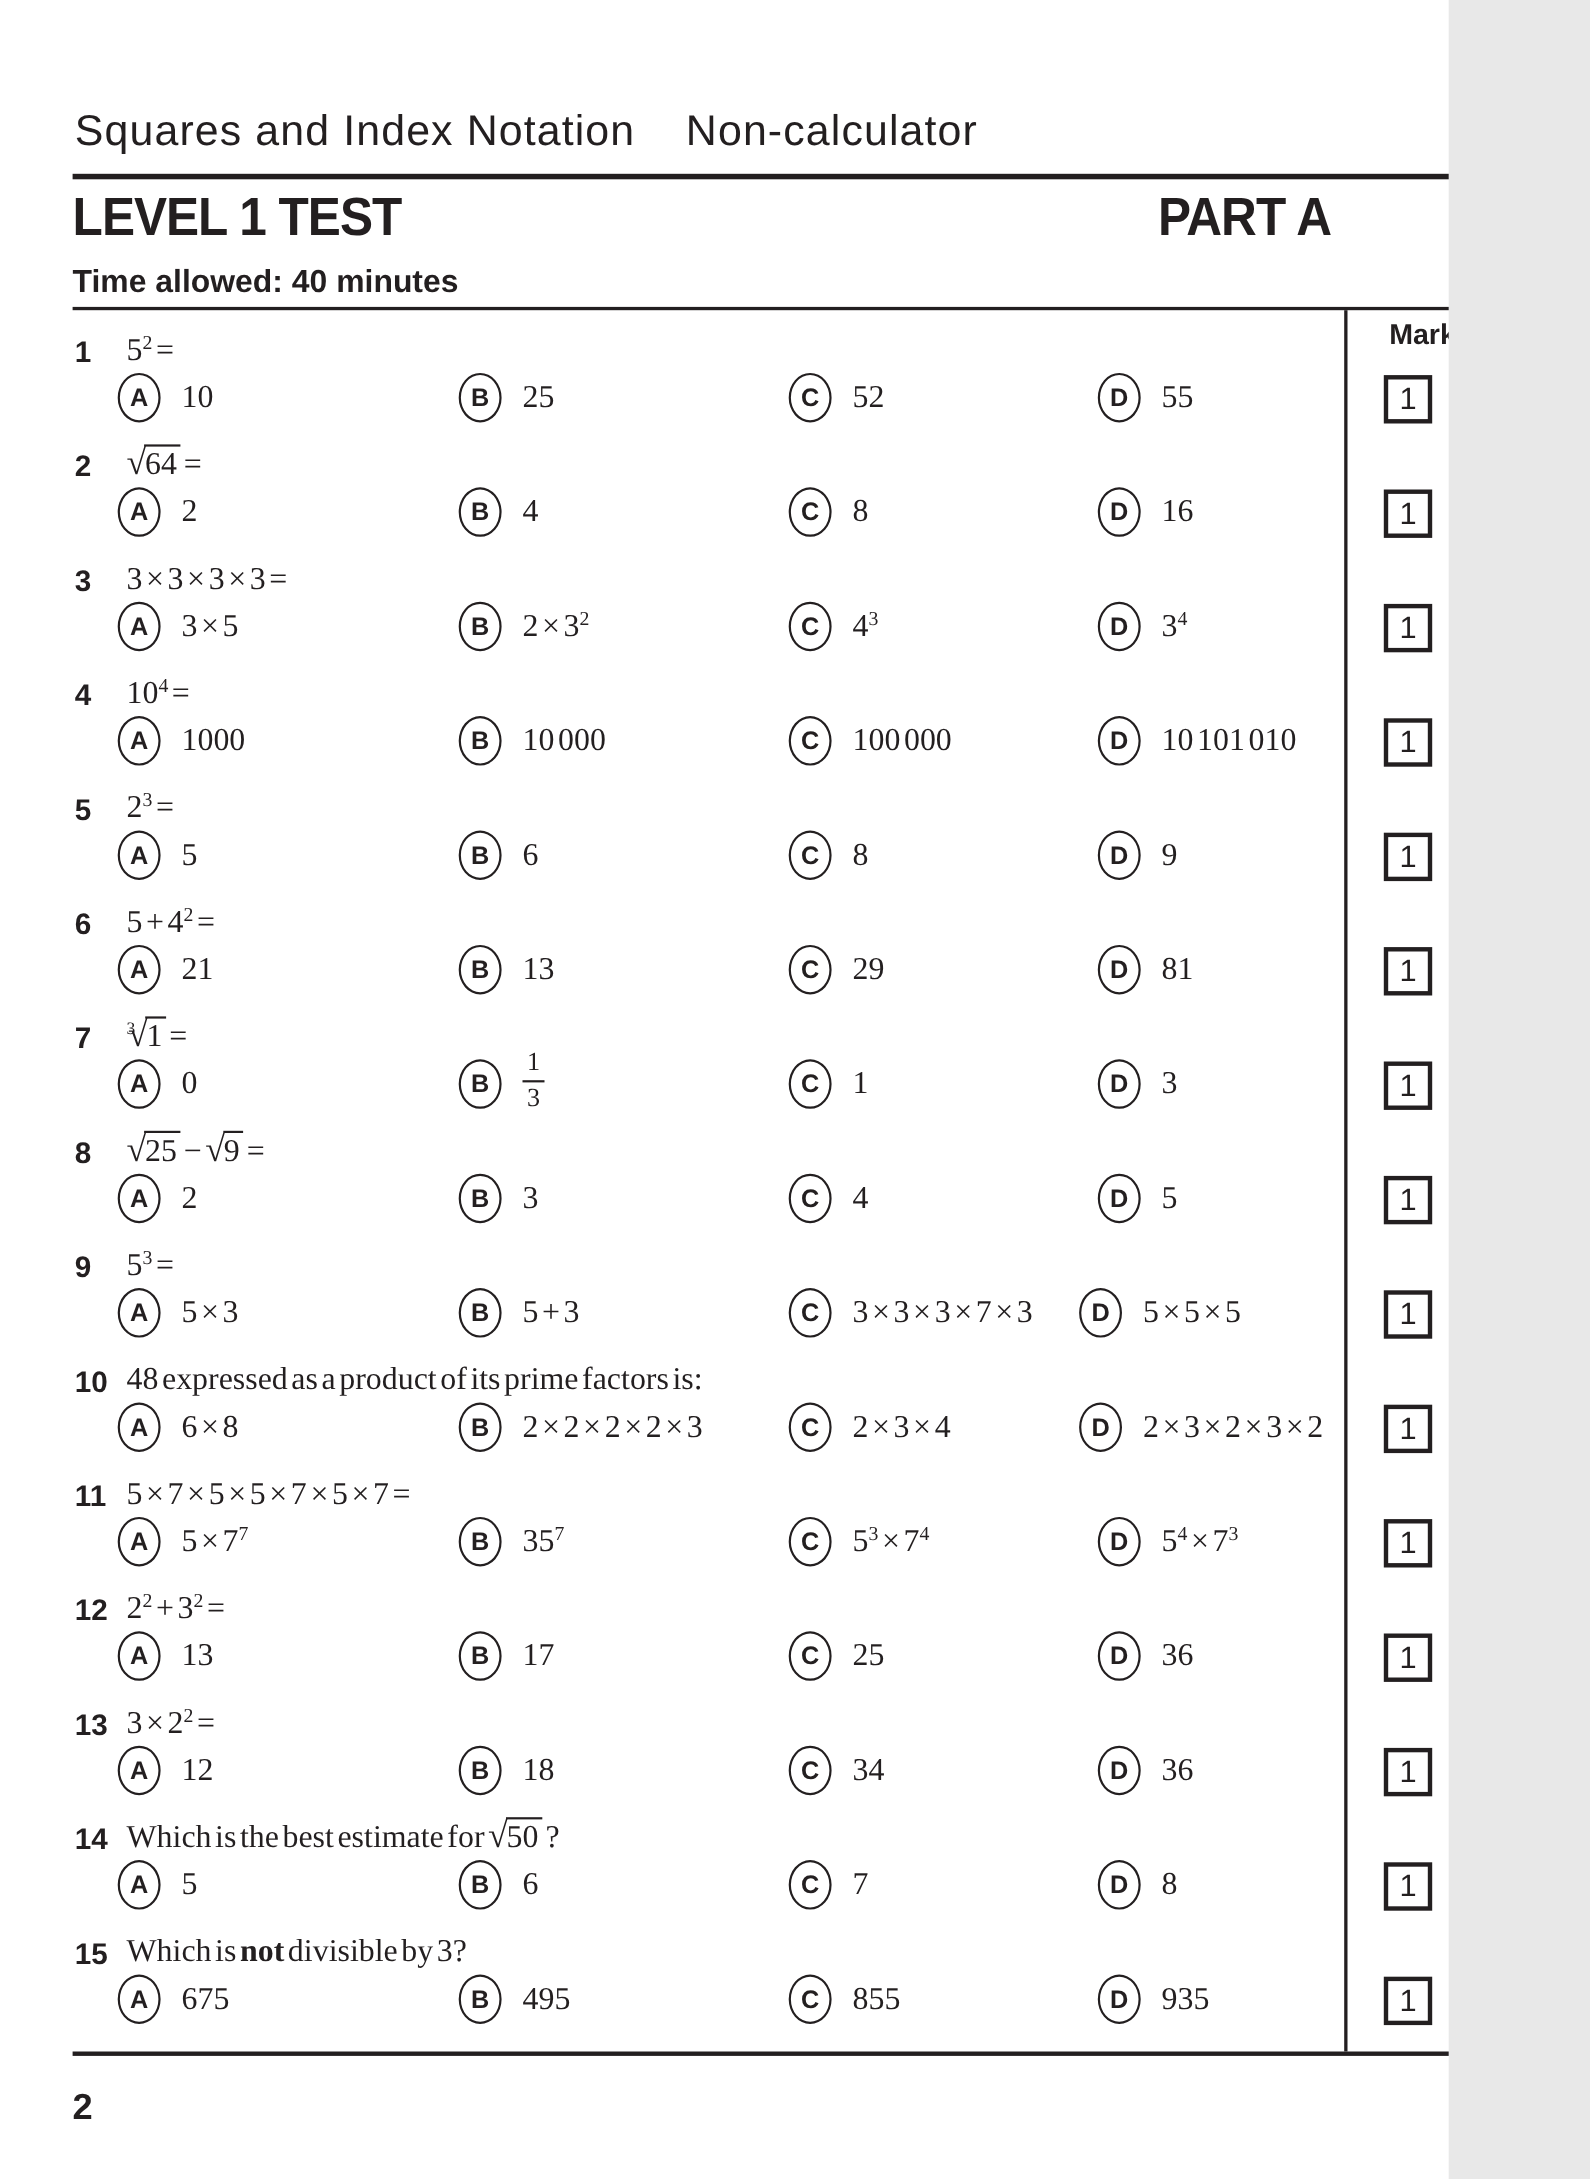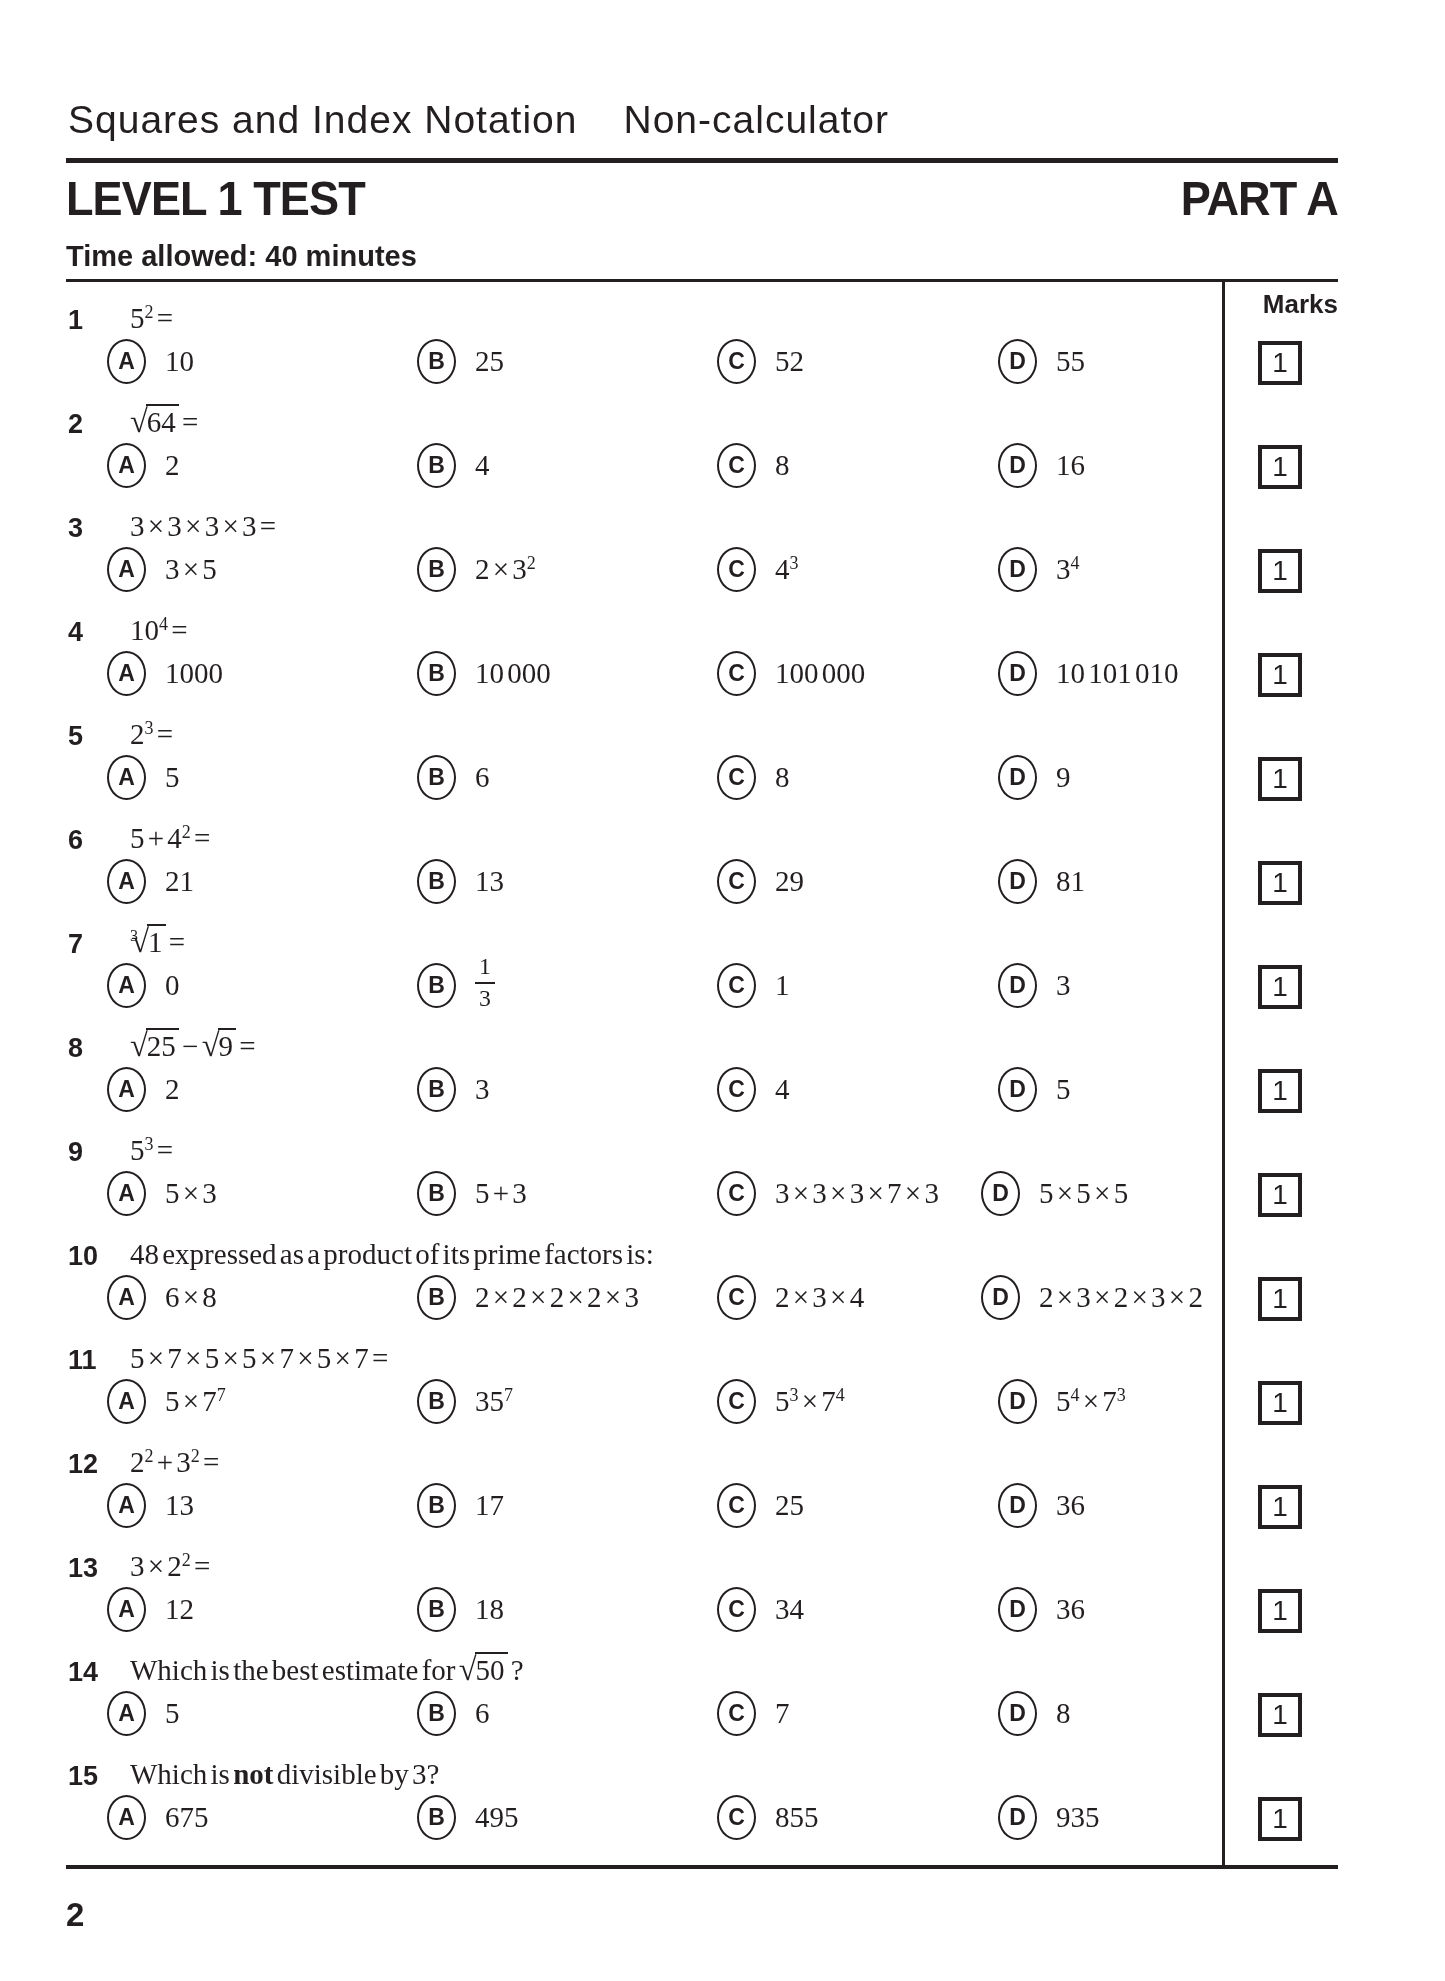--- a/index.html
+++ b/index.html
@@ -1,19 +1,19 @@
 <!DOCTYPE html>
 <html><head>
 <meta charset="utf-8">
 <title>Level 1 Test</title>
 <style>
   html,body{margin:0;padding:0;background:#e8e8e8;}
   .page{
     position:relative;
-    width:1445px;height:1981px;
+    width:1317px;height:1981px;
     background:#ffffff;
     color:#231f20;
     font-family:"Liberation Serif", serif;
     overflow:hidden;
     text-decoration:underline;
   }
   
   .doc-title{
     position:absolute;left:68px;top:98px;
     font-family:"Liberation Sans", sans-serif;
@@ -51,21 +51,21 @@
   .rule-bottom{position:absolute;left:66px;top:1865px;width:1272px;height:4px;background:#231f20;}
   
   .questions{position:absolute;left:68px;top:283px;width:1270px;}
   .q{position:relative;height:104px;}
   .q-num{
     position:absolute;left:0;top:22px;
     font-family:"Liberation Sans", sans-serif;
     font-weight:700;font-size:27px;
   }
   .q-prompt{
-    position:absolute;left:62px;top:19px;
+    position:absolute;left:47px;top:19px;
     font-size:29px;word-spacing:-4px;white-space:nowrap;
   }
   .q-opts{position:absolute;left:0;top:54px;height:48px;width:100%;}
   .opt{position:absolute;top:0;display:flex;align-items:center;height:48px;white-space:nowrap;}
   .opt-0{left:39px;} .opt-1{left:349px;} .opt-2{left:649px;} .opt-3{left:930px;}
   .q.d-shift .opt-3{left:913px;}
   .opt-circle{
     flex:0 0 auto;
     display:inline-flex;align-items:center;justify-content:center;
     width:35px;height:41px;border:2.5px solid #231f20;border-radius:50%;

